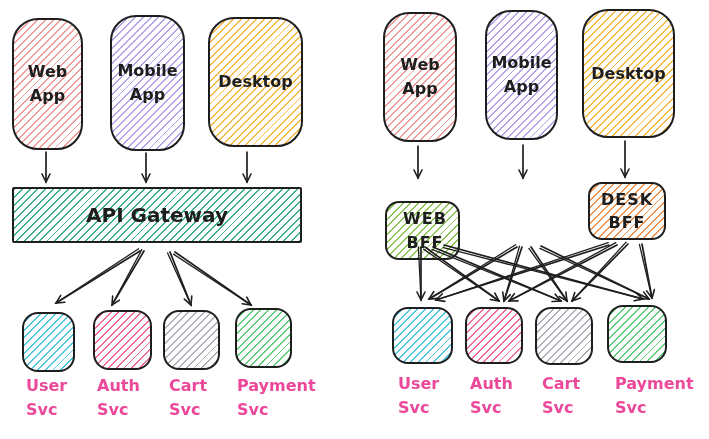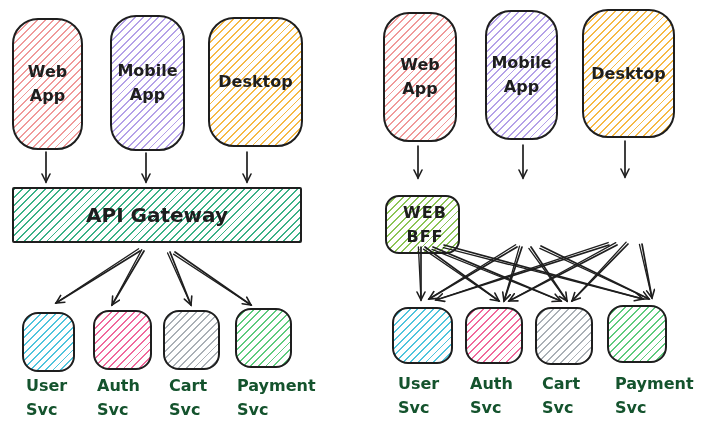--- a/index.html
+++ b/index.html
@@ -25,30 +25,30 @@
   #n-mob-l{left:110px;top:15px;width:75px;height:136px;}
   #n-desk-l{left:208px;top:17px;width:95px;height:130px;}
   #n-gw{left:12px;top:187px;width:290px;height:56px;border-radius:2px;font-size:20px;}
   #n-user-l{left:22px;top:312px;width:53px;height:60px;}
   #n-auth-l{left:93px;top:310px;width:59px;height:60px;}
   #n-cart-l{left:163px;top:310px;width:57px;height:60px;}
   #n-pay-l{left:235px;top:308px;width:57px;height:60px;}
   #n-web-r{left:383px;top:12px;width:74px;height:130px;}
   #n-mob-r{left:485px;top:10px;width:73px;height:130px;}
   #n-desk-r{left:582px;top:9px;width:93px;height:129px;}
-  #n-webbff{left:385px;top:195px;width:75px;height:59px;padding-left:10px;}
+  #n-webbff{left:385px;top:201px;width:75px;height:59px;padding-left:10px;}
   #n-mobbff{left:490px;top:183px;width:75px;height:59px;}
   #n-deskbff{left:588px;top:182px;width:78px;height:58px;}
   #n-user-r{left:392px;top:307px;width:61px;height:57px;}
   #n-auth-r{left:465px;top:307px;width:58px;height:57px;}
   #n-cart-r{left:535px;top:307px;width:58px;height:58px;}
   #n-pay-r{left:607px;top:305px;width:60px;height:58px;}
   .svc-label{
     position:absolute;width:55px;font-size:16px;font-weight:bold;
-    line-height:1.5;color:#14532d;white-space:normal;
+    line-height:1.5;color:#ec4899;white-space:normal;
   }
   #l-user-l{left:26px;top:374px;}
   #l-auth-l{left:97px;top:374px;}
   #l-cart-l{left:169px;top:374px;}
   #l-pay-l{left:237px;top:374px;}
   #l-user-r{left:398px;top:372px;}
   #l-auth-r{left:470px;top:372px;}
   #l-cart-r{left:542px;top:372px;}
   #l-pay-r{left:615px;top:372px;}
   #edges{position:absolute;left:0;top:0;pointer-events:none;}
@@ -74,20 +74,21 @@
   <div class="svc-label" id="l-user-l">User Svc</div>
   <div class="svc-label" id="l-auth-l">Auth Svc</div>
   <div class="svc-label" id="l-cart-l">Cart Svc</div>
   <div class="svc-label" id="l-pay-l">Payment Svc</div>
 
   <div class="box b-client" id="n-web-r" style="--fill: #f09a9a;">Web App</div>
   <div class="box b-client" id="n-mob-r" style="--fill: #b4a1e8;">Mobile App</div>
   <div class="box b-client" id="n-desk-r" style="--fill: #f6b945;">Desktop</div>
 
   <div class="box b-bff" id="n-webbff" style="--fill: #8cc455;">WEB BFF</div>
+  <div class="box b-bff" id="n-deskbff" style="--fill: #f0924c;">DESK BFF</div>
 
   <div class="box b-svc" id="n-user-r" style="--fill: #4fc4dd;"></div>
   <div class="box b-svc" id="n-auth-r" style="--fill: #f0699c;"></div>
   <div class="box b-svc" id="n-cart-r" style="--fill: #aab0b6;"></div>
   <div class="box b-svc" id="n-pay-r" style="--fill: #5ecb7d;"></div>
 
   <div class="svc-label" id="l-user-r">User Svc</div>
   <div class="svc-label" id="l-auth-r">Auth Svc</div>
   <div class="svc-label" id="l-cart-r">Cart Svc</div>
   <div class="svc-label" id="l-pay-r">Payment Svc</div>

